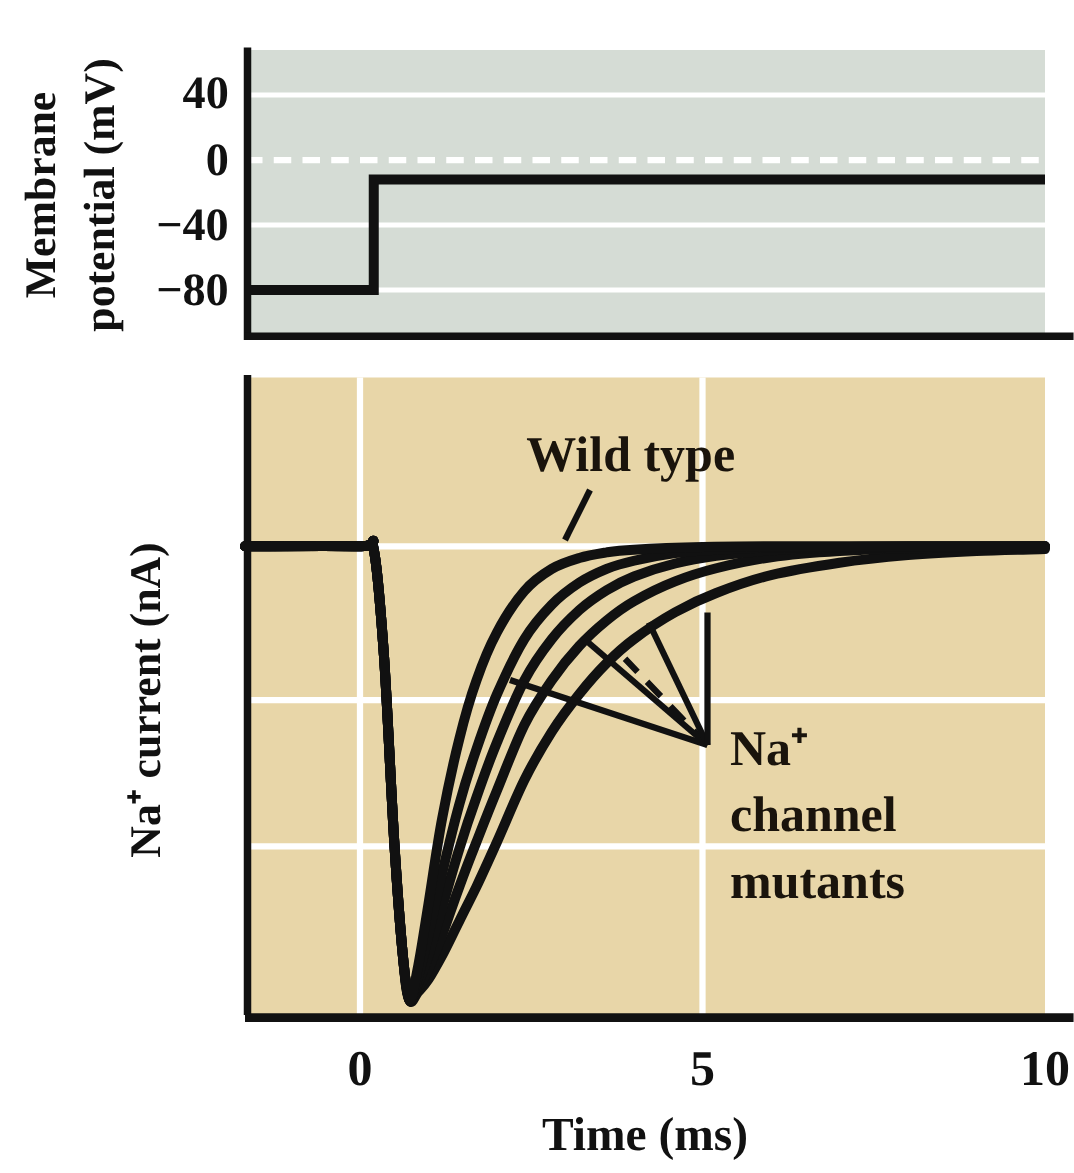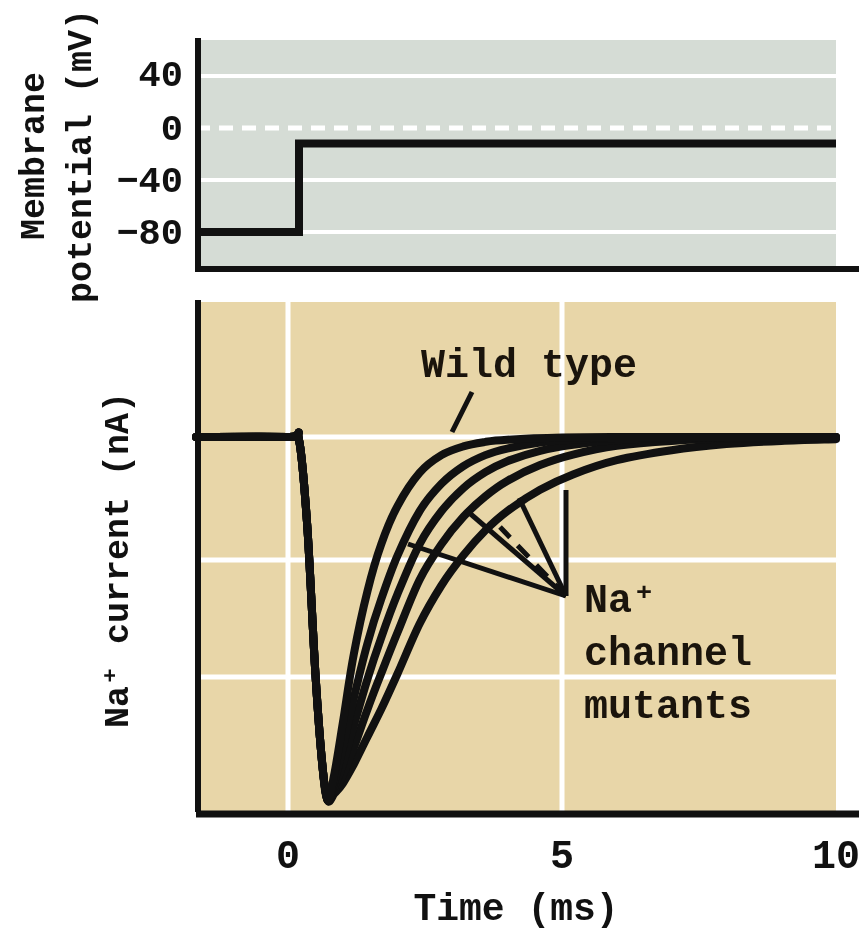--- a/index.html
+++ b/index.html
@@ -3,21 +3,21 @@
 <meta charset="utf-8">
 <style>
   html,body{margin:0;padding:0;}
   body{
     width:859px;height:938px;
     background:#ffffff;
     font-family:"Liberation Serif", serif;
     overflow:hidden;
     position:relative;
   }
-  #figure{position:absolute;left:0;top:0;width:859px;height:938px;font-family:Liberation Mono, monospace;}
+  #figure{position:absolute;left:0;top:0;width:859px;height:938px;}
   .axis-title{
     font-weight:bold;
     fill:#111111;
   }
   .tick-label{
     font-weight:bold;
     fill:#111111;
   }
   .annot{
     font-weight:bold;

